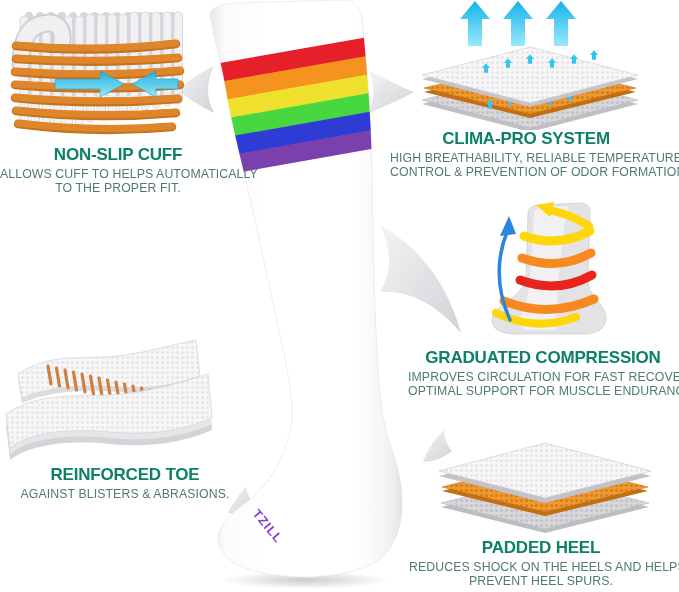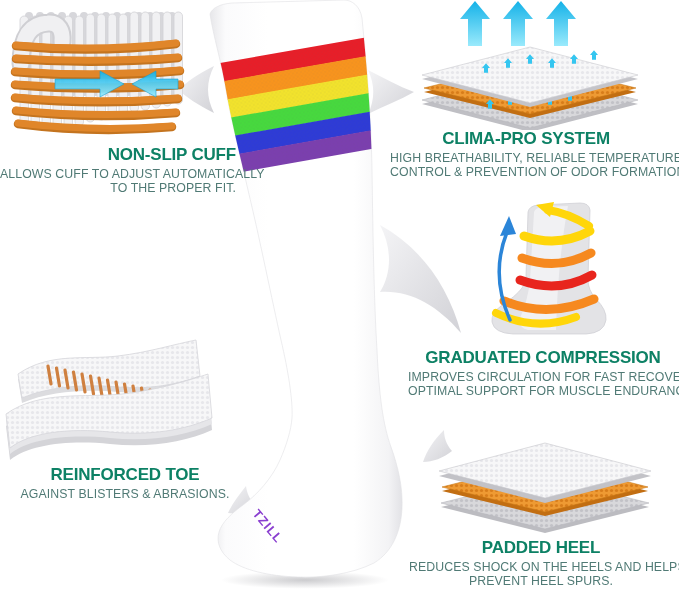--- a/index.html
+++ b/index.html
@@ -6,21 +6,21 @@
   .canvas{position:relative;width:679px;height:592px;background:#ffffff;overflow:hidden;
           font-family:"Liberation Sans",sans-serif;}
   .base-layer{position:absolute;left:0;top:0;}
   .feature{position:absolute;text-align:center;}
   .f-illo{display:block;margin:0 auto;}
   .f-title{margin:0;font-weight:bold;font-size:17px;line-height:18px;color:var(--heading,#0d8165);
            letter-spacing:-0.2px;white-space:nowrap;}
   .f-desc{margin-top:4px;font-size:12.3px;line-height:13.9px;color:var(--body,#507a75);
           letter-spacing:0.1px;}
   .f-desc span{display:block;white-space:nowrap;}
-  #f-cuff{left:0;top:56;width:236px;text-align:right;}
+  #f-cuff{left:0;top:56;width:236px;}
   #f-clima{left:390px;top:0;width:272px;}
   #f-compression{left:408px;top:200px;width:270px;}
   #f-toe{left:0;top:330px;width:250px;}
   #f-heel{left:409px;top:423px;width:264px;}
 </style>
 </head>
 <body>
 
 <div class="canvas">
 
@@ -162,21 +162,21 @@
         <path d="M18,124 Q95,134 172,127" stroke="#c4741f" stroke-width="8.5"></path>
           <path d="M18,123 Q95,132 172,126" stroke="#e0862a" stroke-width="7"></path>
       </g>
       <g fill="url(#cyanGrad)" stroke="#129fd4" stroke-width="0.6">
         <polygon points="55,79 100,79 100,71 124,84 100,97 100,89 55,89" opacity="0.95"></polygon>
         <polygon points="178,79 156,79 156,71 132,84 156,97 156,89 178,89" opacity="0.95"></polygon>
       </g>
     </svg>
     <h3 class="f-title">NON-SLIP CUFF</h3>
     <div class="f-desc">
-      <span>ALLOWS CUFF TO ADJUST AUTOMATICALLY</span>
+      <span>ALLOWS CUFF TO HELPS AUTOMATICALLY</span>
       <span>TO THE PROPER FIT.</span>
     </div>
   </div>
 
   <div class="feature" id="f-clima">
     <svg class="f-illo" width="272" height="130" viewBox="0 0 272 130" xmlns="http://www.w3.org/2000/svg">
       <g fill="url(#cyanGrad)">
         <polygon points="78,46 78,19 70,19 85,1 100,19 92,19 92,46"></polygon>
         <polygon points="121,46 121,19 113,19 128,1 143,19 135,19 135,46"></polygon>
         <polygon points="164,46 164,19 156,19 171,1 186,19 178,19 178,46"></polygon>

